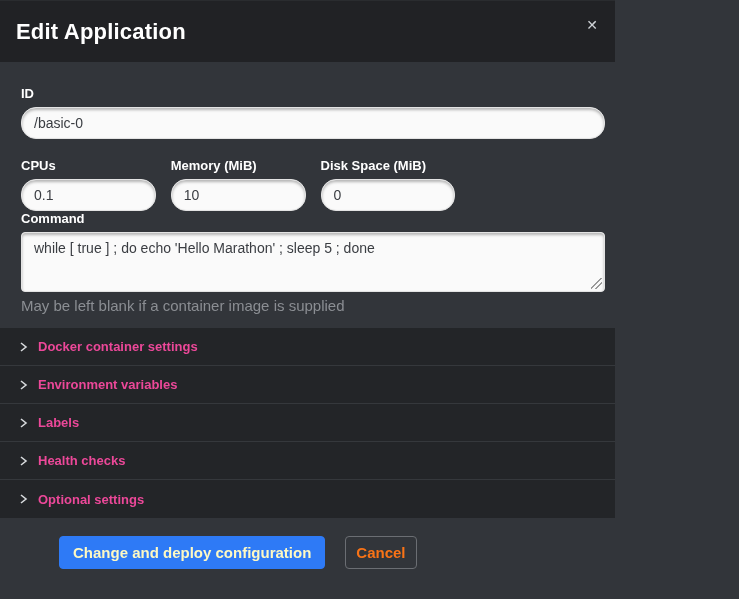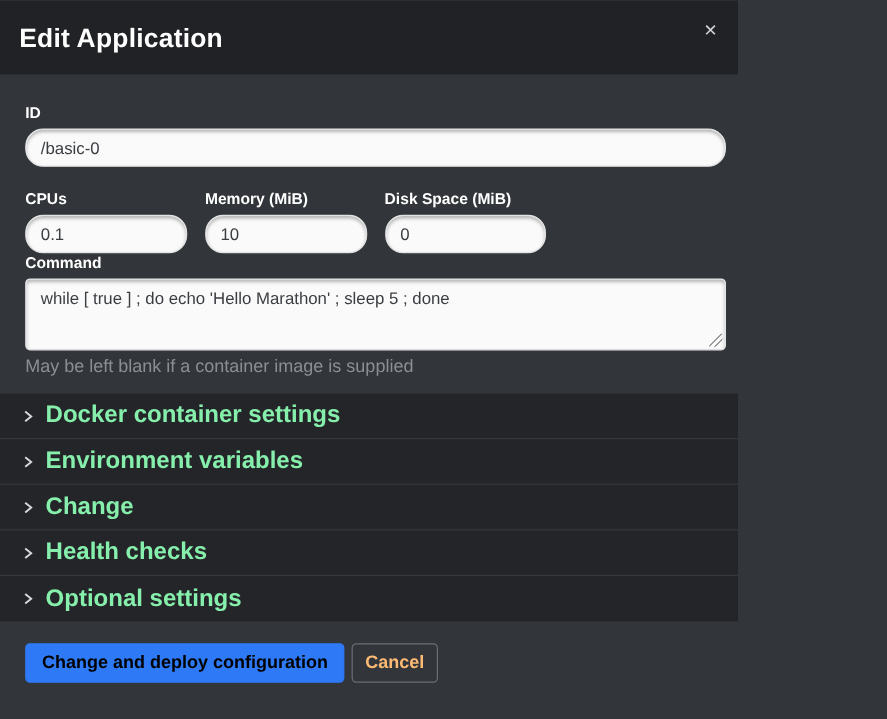--- a/index.html
+++ b/index.html
@@ -75,47 +75,48 @@
   .accordion { margin-top: 14px; background: #232528; }
   .acc-row {
     height: 38px;
     display: flex; align-items: center;
     padding: 0 18px;
     border-bottom: 1px solid #35383c;
     cursor: pointer;
   }
   .acc-row:last-child { border-bottom: none; }
   .chevron { display: inline-flex; margin-right: 10px; }
-  .acc-label { color: #86efac; font-size: 20px; font-weight: 700; }
+  .acc-label { color: #ec4899; font-size: 13px; font-weight: 700; }
 
   
   .modal-footer {
     flex: 1;
     background: #32353a;
     padding: 18px 21px;
     display: flex; align-items: flex-start;
   }
   .btn {
     height: 33px;
     border-radius: 4px;
     font-size: 15px; font-weight: 700;
     font-family: "Liberation Sans", sans-serif;
     cursor: pointer;
     display: inline-flex; align-items: center;
   }
   .btn-primary {
-    background: #2e7af6; color: #000000;
+    background: #2e7af6; color: #fef9c3;
     border: 1px solid #2e7af6;
     padding: 0 13px;
+    margin-left: 38px;
   }
   .btn-cancel {
-    background: transparent; color: #fdba74;
+    background: transparent; color: #f97316;
     border: 1px solid #6b6e73;
     padding: 0 10px;
-    margin-left: 6px;
+    margin-left: 20px;
   }
 </style>
 </head>
 <body>
 
 <div class="modal">
 
   <div class="modal-header">
     <div class="modal-title">Edit Application</div>
     <div class="close-btn">✕</div>
@@ -170,21 +171,21 @@
           </svg>
       </span>
       <span class="acc-label">Environment variables</span>
     </div>
     <div class="acc-row">
       <span class="chevron">
         <svg width="10" height="12" viewBox="0 0 10 12">
             <polyline points="3,2 8,6 3,10" fill="none" stroke="#d7dadd" stroke-width="1.6"></polyline>
           </svg>
       </span>
-      <span class="acc-label">Change</span>
+      <span class="acc-label">Labels</span>
     </div>
     <div class="acc-row">
       <span class="chevron">
         <svg width="10" height="12" viewBox="0 0 10 12">
             <polyline points="3,2 8,6 3,10" fill="none" stroke="#d7dadd" stroke-width="1.6"></polyline>
           </svg>
       </span>
       <span class="acc-label">Health checks</span>
     </div>
     <div class="acc-row">

